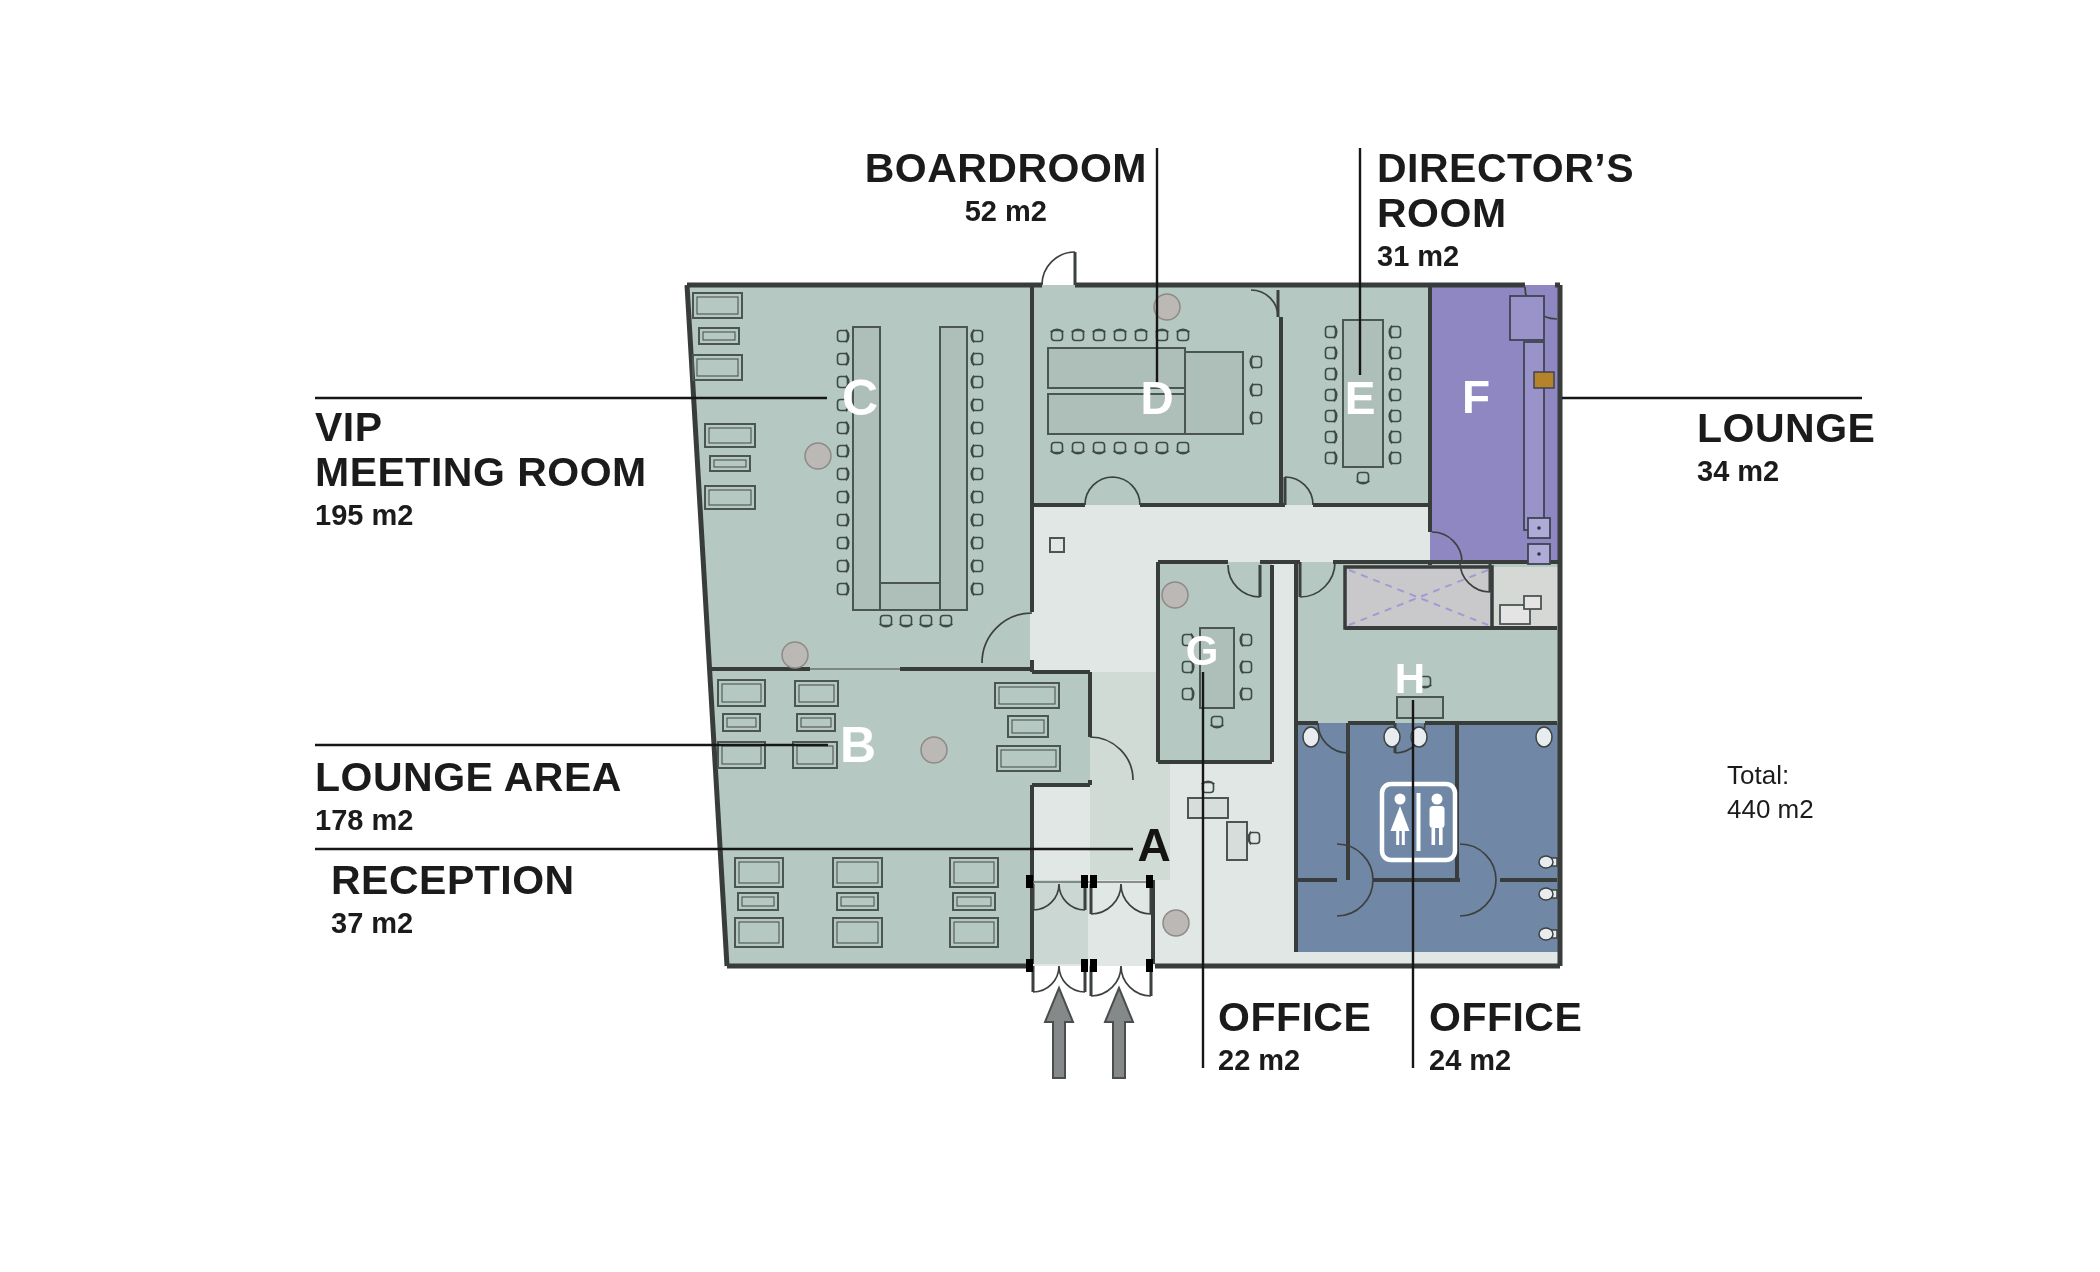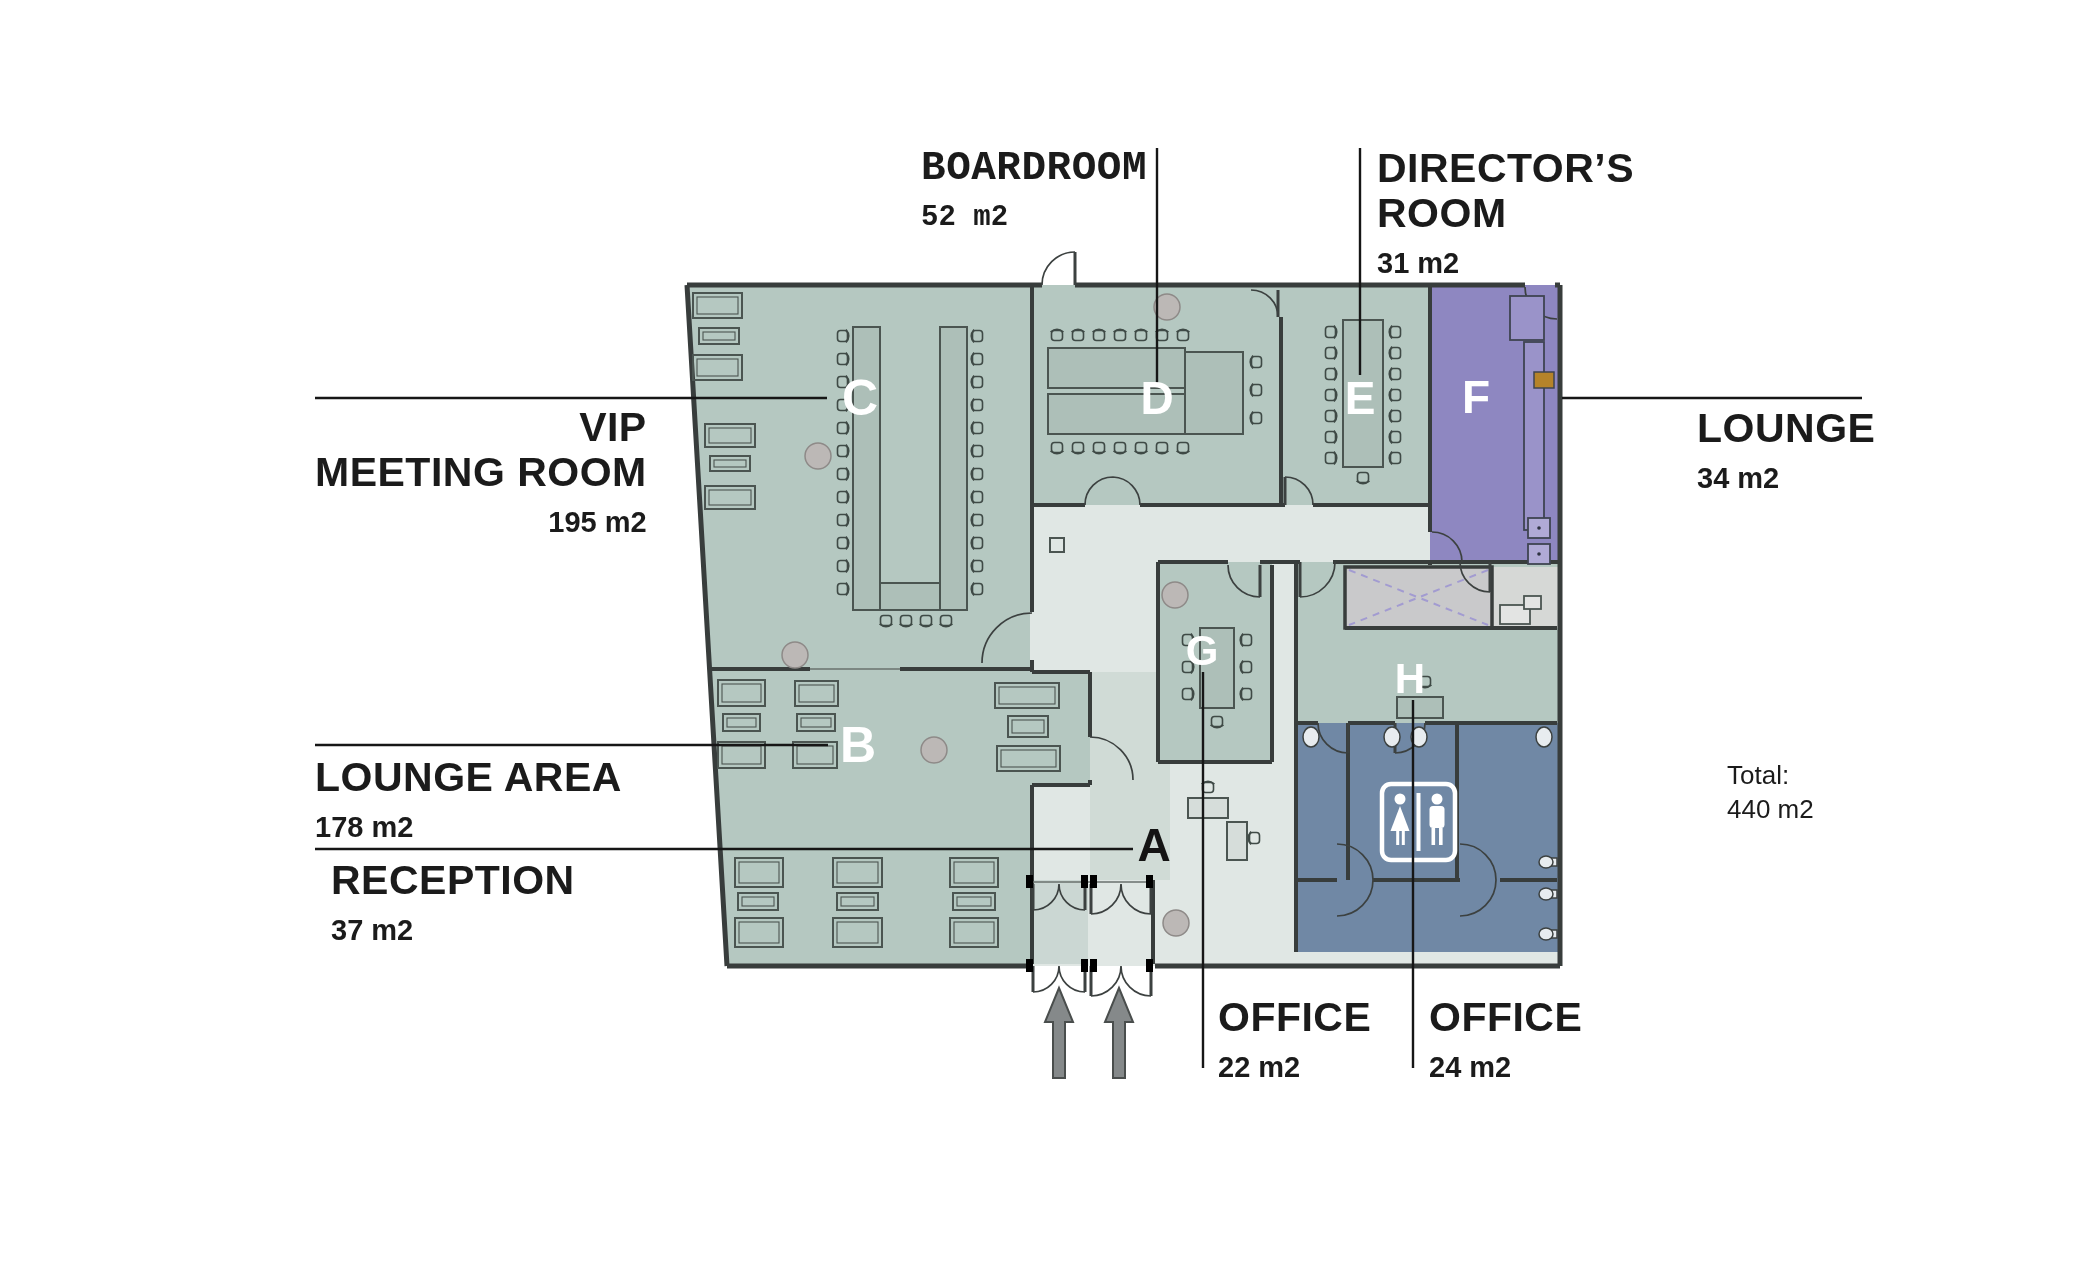--- a/index.html
+++ b/index.html
@@ -1,22 +1,22 @@
 <!DOCTYPE html>
 <html><head>
 <meta charset="utf-8">
 <style>
   html,body{margin:0;padding:0;background:#fff;}
   #stage{position:relative;width:2100px;height:1272px;background:#fff;overflow:hidden;
          font-family:"Liberation Sans",sans-serif;color:#1b1b1b;}
   #plan{position:absolute;left:0;top:0;}
   .callout{position:absolute;font-weight:bold;white-space:nowrap;}
   .big{font-size:41px;line-height:45px;letter-spacing:.5px;}
-  .area{font-size:29px;line-height:34px;margin-top:10px;font-weight:bold;}
-  .right{text-align:left;font-family:Liberation Mono, monospace;}
+  .area{font-size:29px;line-height:34px;margin-top:3px;font-weight:bold;}
+  .right{text-align:center;}
   .total-label{font-size:26px;line-height:34px;font-weight:normal;}
   
   .region{stroke:none;}
   .wall-ext{stroke:#383d3c;stroke-width:5;fill:none;stroke-linecap:butt;}
   .wall-int{stroke:#383d3c;stroke-width:4;fill:none;}
   .wall-thin{stroke:#6a716e;stroke-width:1.5;fill:none;}
   .door{stroke:#3c4140;stroke-width:1.7;fill:none;}
   .leaf{stroke:#3c4140;stroke-width:3;fill:none;}
   .jamb{fill:#33383
 7;}
@@ -344,21 +344,21 @@
       <text class="roomletter" x="858" y="762" font-size="50">B</text>
       <text class="roomletter" x="860" y="415" font-size="50">C</text>
       <text class="roomletter" x="1157" y="414" font-size="46">D</text>
       <text class="roomletter" x="1360" y="414" font-size="46">E</text>
       <text class="roomletter" x="1476" y="413" font-size="46">F</text>
       <text class="roomletter" x="1202" y="665" font-size="42">G</text>
       <text class="roomletter" x="1410" y="693" font-size="42">H</text>
     </g>
   </svg>
 
-  <div class="callout" style="left:315px;top:405px;text-align:right;">
+  <div class="callout" style="left:315px;top:405px;">
     <div class="big">VIP</div>
     <div class="big">MEETING ROOM</div>
     <div class="area">195 m2</div>
   </div>
 
   <div class="callout" style="left:315px;top:755px;">
     <div class="big">LOUNGE AREA</div>
     <div class="area">178 m2</div>
   </div>
 

